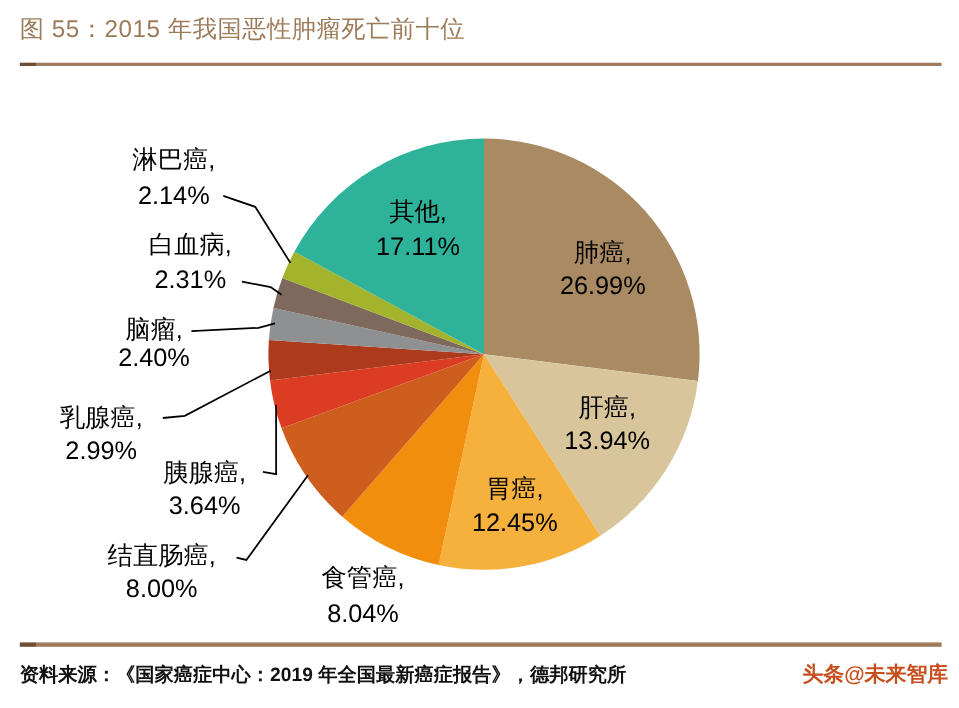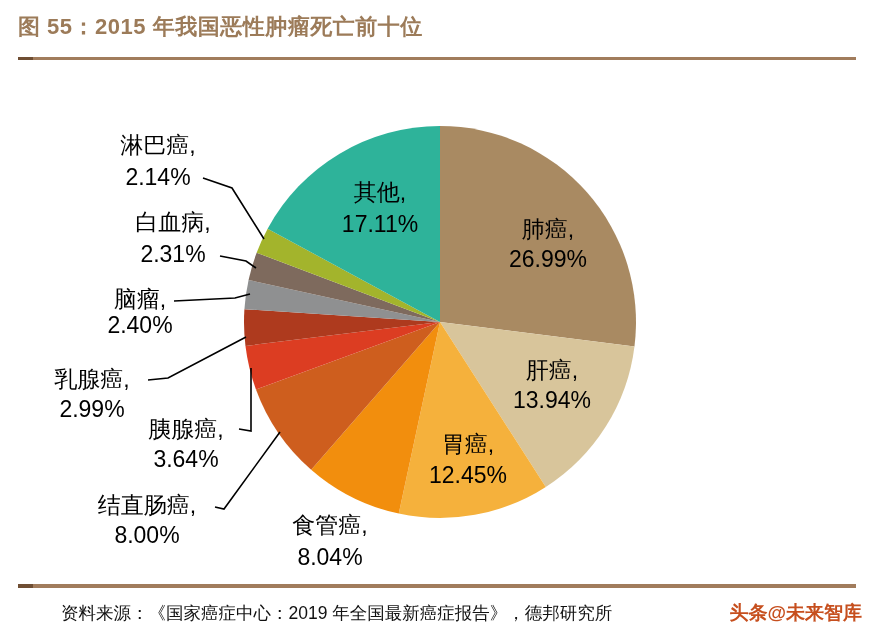--- a/index.html
+++ b/index.html
@@ -5,35 +5,34 @@
   html,body{margin:0;padding:0;background:#fff;}
   #page{
     position:relative;
     width:872px;height:644px;
     background:#fff;
     font-family:"Liberation Sans","DejaVu Sans",sans-serif;
     overflow:hidden;
   }
   .title{
     position:absolute;left:18px;top:12px;right:8px;
-    font-size:22px;font-weight:bold;color:#9C7B59;
+    font-size:22px;font-weight:normal;color:#9C7B59;
     letter-spacing:0.5px;
   }
   .rule{
     position:absolute;left:18px;right:16px;height:3px;
     background:linear-gradient(to right,#6F4E33 0px,#6F4E33 15px,#A17C5C 15px,#A17C5C 100%);
   }
   .rule-top{top:57px;}
   .rule-bottom{top:584px;height:4px;}
   #chart-svg{position:absolute;left:0;top:70px;}
   .footer{
     position:absolute;left:18px;top:601px;right:16px;
-    font-size:17.5px;font-weight:400;color:#111;
+    font-size:17.5px;font-weight:700;color:#111;
     white-space:nowrap;
-    margin-left:43px;
   }
   .watermark{
     position:absolute;right:10px;top:600px;
     font-size:19px;font-weight:bold;color:#c2410c;opacity:0.92;
     white-space:nowrap;
   }
   .pie-label{
     font-family:"Liberation Sans","DejaVu Sans",sans-serif;
     font-size:23px;fill:#000;
   }

